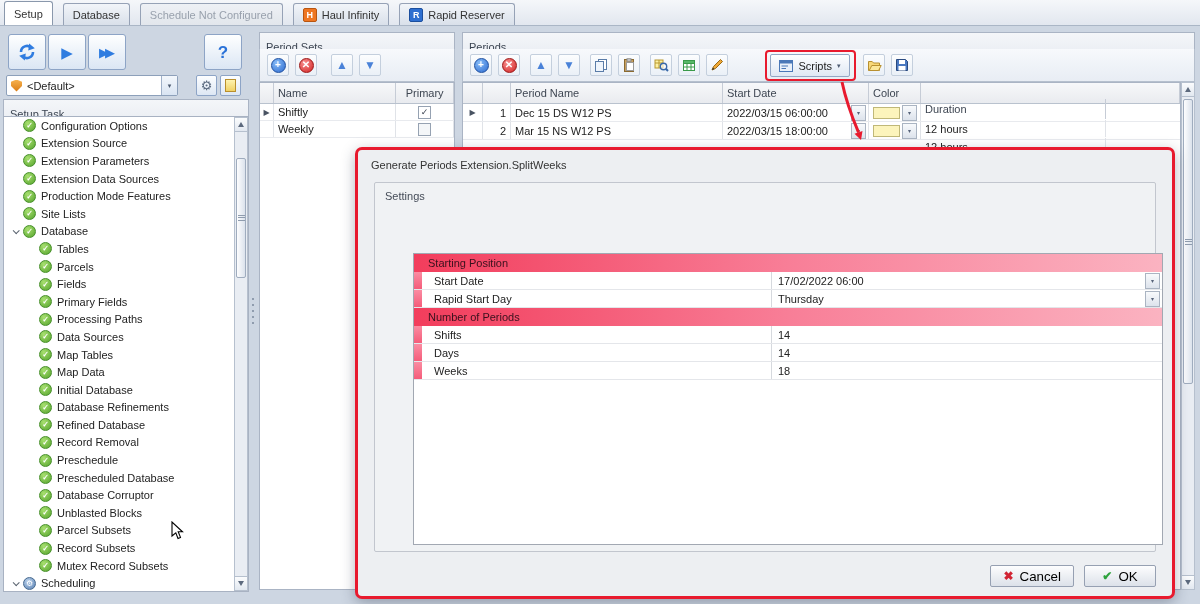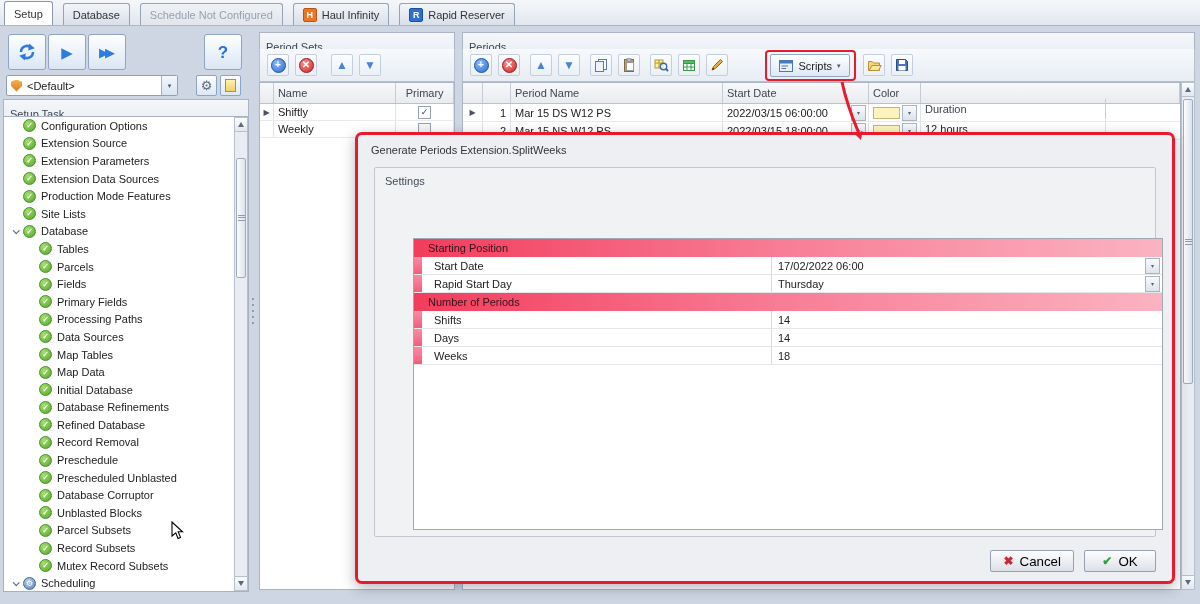--- a/index.html
+++ b/index.html
@@ -114,21 +114,21 @@
   .ps-primary { width:58px; justify-content:center; }
   .dd-btn { width:15px; height:16px; border:1px solid #aab4c2; background:linear-gradient(#f8fafc,#dde3ec);
     display:flex; align-items:center; justify-content:center; font-size:6px; color:#57637a; margin-left:auto; flex:none; }
   .swatch { width:27px; height:12px; border:1px solid #c0b878; flex:none; }
   .checkbox { width:13px; height:13px; border:1px solid #96a2b2; background:#fff; display:flex;
     align-items:center; justify-content:center; font-size:9px; color:#3b4250; }
   .checkbox.unchecked { background:#f4f6f8; }
   .cell-text { overflow:hidden; white-space:nowrap; }
 
   
-  .dialog-outline { position:absolute; left:355px; top:132px; width:820px; height:452px;
+  .dialog-outline { position:absolute; left:355px; top:147px; width:820px; height:452px;
     border:3px solid #e81a2e; border-radius:7px; background:#edeff2; z-index:10;
     box-shadow:0 4px 14px rgba(40,50,70,.35); }
   .dialog { position:absolute; inset:0; }
   .dialog-title { position:absolute; left:13px; top:9px; color:#333; }
   .group-box { position:absolute; left:16px; top:32px; width:782px; height:370px;
     border:1px solid #c2c6ce; background:#f0f2f4; border-radius:2px; }
   .group-caption { position:absolute; left:10px; top:7px; color:#454c58; }
   .prop-grid { position:absolute; left:38px; top:70px; width:750px; height:292px;
     background:#fff; border:1px solid #a2a8b2; overflow:hidden; }
   .sec-header { height:18px; line-height:18px; padding-left:14px;
@@ -307,21 +307,21 @@
         <span class="tree-label">Record Removal</span>
       </div>
       <div class="tree-row" style="padding-left: 20px;">
         <span class="chev-slot"></span>
         <span class="node-check">✓</span>
         <span class="tree-label">Preschedule</span>
       </div>
       <div class="tree-row" style="padding-left: 20px;">
         <span class="chev-slot"></span>
         <span class="node-check">✓</span>
-        <span class="tree-label">Prescheduled Unblasted</span>
+        <span class="tree-label">Prescheduled Database</span>
       </div>
       <div class="tree-row" style="padding-left: 20px;">
         <span class="chev-slot"></span>
         <span class="node-check">✓</span>
         <span class="tree-label">Database Corruptor</span>
       </div>
       <div class="tree-row" style="padding-left: 20px;">
         <span class="chev-slot"></span>
         <span class="node-check">✓</span>
         <span class="tree-label">Unblasted Blocks</span>
@@ -494,21 +494,21 @@
     <div class="cell c-name">Period Name</div>
     <div class="cell c-date">Start Date</div>
     <div class="cell c-color">Color</div>
     <div class="cell c-dur">Duration</div>
     <div class="cell c-fill"></div>
   </div>
   <div>
       <div class="p-row">
         <div class="cell c-ind">▶</div>
         <div class="cell c-num">1</div>
-        <div class="cell c-name">Mar 15 DS W12 PS</div>
+        <div class="cell c-name">Dec 15 DS W12 PS</div>
         <div class="cell c-date">
           <span class="cell-text">2022/03/15 06:00:00</span>
           <span class="dd-btn">▾</span>
         </div>
         <div class="cell c-color">
           <span class="swatch" style="background: rgb(252, 244, 188);"></span>
           <span class="dd-btn">▾</span>
         </div>
         <div class="cell c-dur">12 hours</div>
         <div class="cell c-fill"></div>

